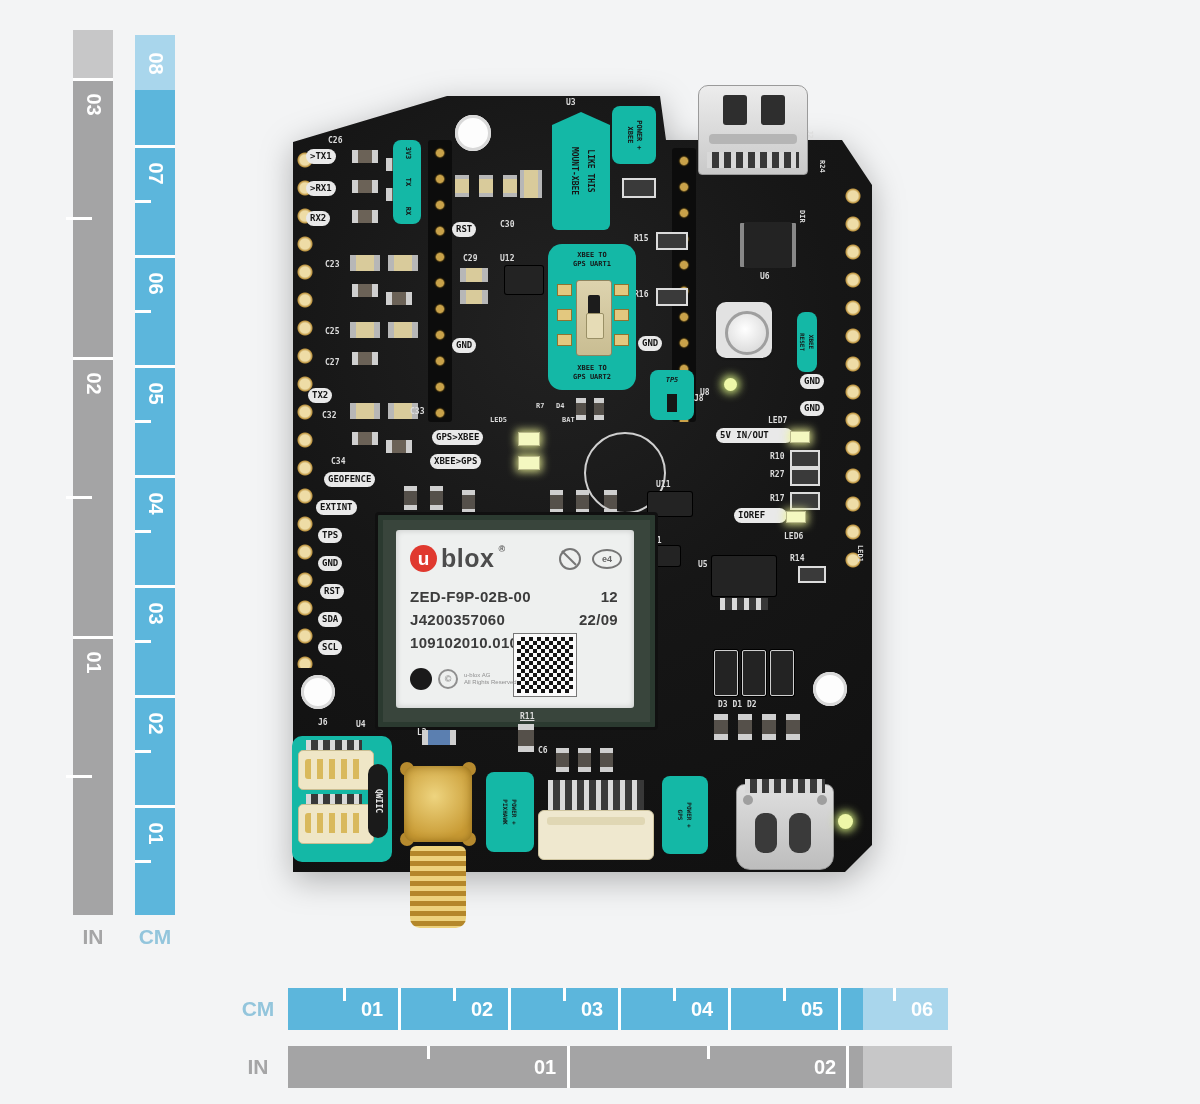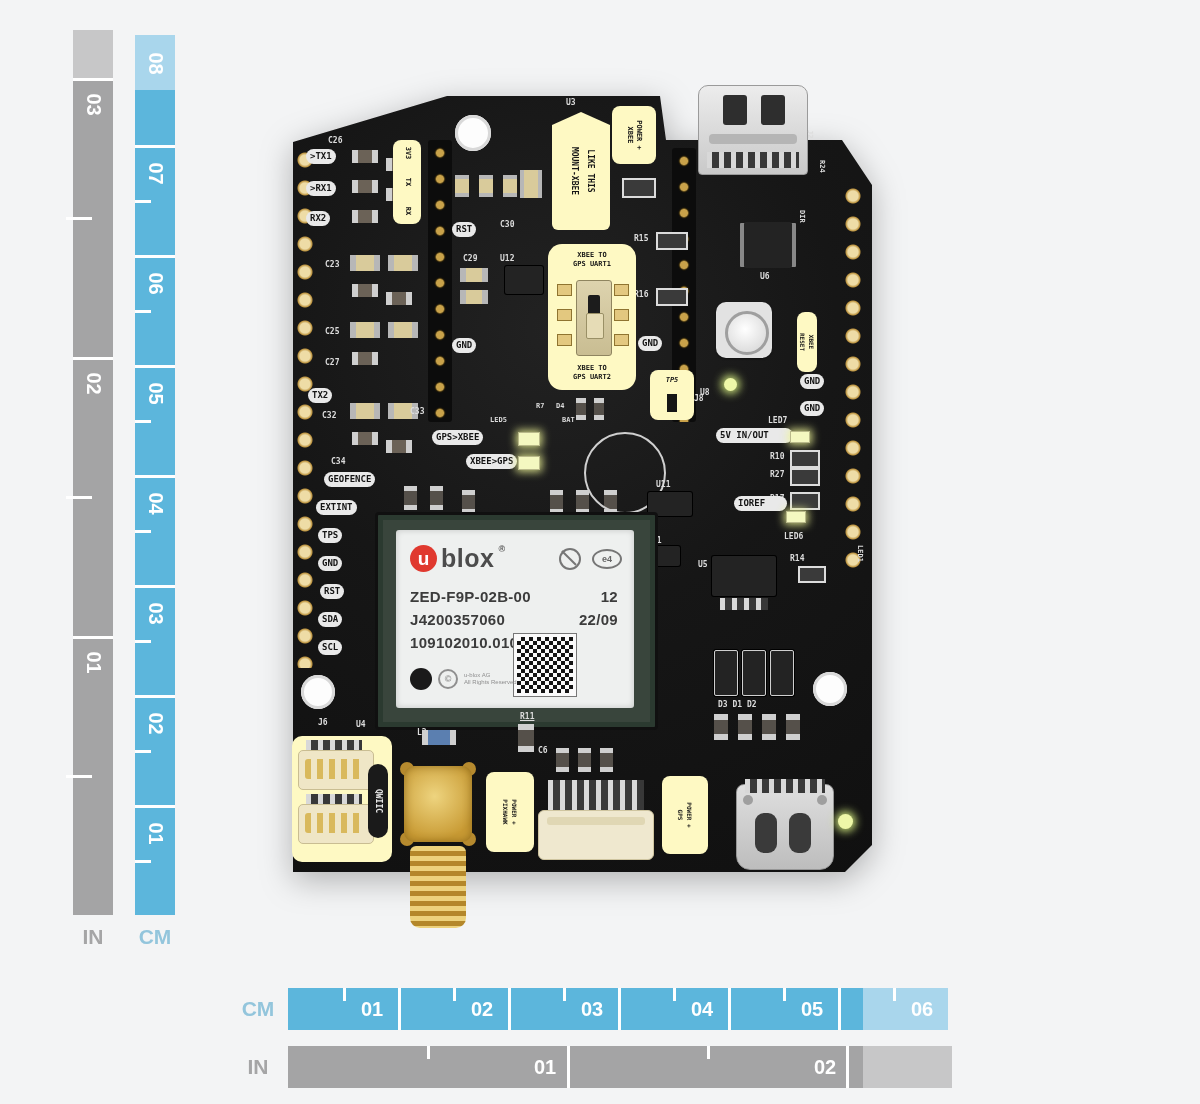--- a/index.html
+++ b/index.html
@@ -32,21 +32,21 @@
           background-size:100% 28px;background-repeat:repeat-y;}
   .sockcol{position:absolute;background:#0c0c0c;border-radius:3px;
            background-image:radial-gradient(circle at 50% 13px,#c9a24a 3.5px,#241c08 5px,rgba(0,0,0,0) 6px);
            background-size:100% 26px;background-repeat:repeat-y;}
   .pill{position:absolute;background:#e9e9e9;color:#141414;border-radius:8px;
         font:bold 9px "DejaVu Sans Mono",monospace;line-height:15px;height:15px;
         padding:0 4px;white-space:nowrap;text-align:center;}
   .ref{position:absolute;color:#dcdcdc;font:bold 8px "DejaVu Sans Mono",monospace;white-space:nowrap;}
   .vref{position:absolute;color:#dcdcdc;font:bold 7px "DejaVu Sans Mono",monospace;
         transform:rotate(90deg);transform-origin:top left;white-space:nowrap;}
-  .patch{position:absolute;background:#fef9c3;border-radius:8px;}
+  .patch{position:absolute;background:#14b8a6;border-radius:8px;}
   .rot{position:absolute;left:50%;top:50%;transform:translate(-50%,-50%) rotate(90deg);
        font:bold 7px "DejaVu Sans Mono",monospace;color:#161616;text-align:center;
        white-space:nowrap;line-height:9px;}
   .ptext{position:absolute;width:100%;text-align:center;font:bold 7px "DejaVu Sans Mono",monospace;
          color:#161616;line-height:9px;}
   .smd{position:absolute;background:linear-gradient(90deg,#cfcfcf 0 22%,#6b6257 22% 78%,#cfcfcf 78%);}
   .smdv{position:absolute;background:linear-gradient(180deg,#cfcfcf 0 22%,#55504a 22% 78%,#cfcfcf 78%);}
   .cap{position:absolute;background:linear-gradient(90deg,#b7b7b7 0 20%,#d9cb9b 20% 80%,#b7b7b7 80%);}
   .res{position:absolute;background:#3a3a3a;border:2px solid #dcdcdc;}
   .goldpad{position:absolute;background:#e3c87f;border:1px solid #8f7430;}
@@ -284,21 +284,21 @@
     <div class="abs" style="left:9px;top:9px;width:38px;height:38px;border-radius:50%;
          background:radial-gradient(circle at 45% 40%,#ffffff,#d2d2d2);border:3px solid #9f9f9f;"></div>
   </div>
   <div class="patch" style="left:797px;top:312px;width:20px;height:60px;">
     <div class="rot" style="font-size:6px;"><span>XBEE</span><br><span>RESET</span></div>
   </div>
 
   <div class="ref" style="left:490px;top:416px;font-size:7px;">LED5</div>
   <div class="pill" style="left:432px;top:430px;">GPS&gt;XBEE</div>
   <div class="led" style="left:518px;top:432px;width:20px;height:12px;"></div>
-  <div class="pill" style="left:430px;top:454px;margin-left:36px;">XBEE&gt;GPS</div>
+  <div class="pill" style="left:430px;top:454px;">XBEE&gt;GPS</div>
   <div class="led" style="left:518px;top:456px;width:20px;height:12px;"></div>
 
   <div class="ref" style="left:536px;top:402px;font-size:7px;">R7</div>
   <div class="ref" style="left:556px;top:402px;font-size:7px;">D4</div>
   <div class="ref" style="left:562px;top:416px;font-size:7px;">BAT</div>
   <div class="smdv" style="left:576px;top:398px;width:10px;height:22px;"></div>
   <div class="smdv" style="left:594px;top:398px;width:10px;height:22px;"></div>
   <div class="abs" style="left:584px;top:432px;width:78px;height:78px;border:2px solid #cfcfcf;border-radius:50%;"></div>
   <div class="ref" style="left:656px;top:480px;">U11</div>
   <div class="chip" style="left:648px;top:492px;width:44px;height:24px;"></div>
@@ -311,21 +311,21 @@
   <div class="pill" style="left:800px;top:401px;">GND</div>
   <div class="ref" style="left:768px;top:416px;">LED7</div>
   <div class="pill" style="left:716px;top:428px;padding-right:24px;">5V IN/OUT</div>
   <div class="led" style="left:790px;top:431px;width:18px;height:10px;"></div>
   <div class="ref" style="left:770px;top:452px;">R10</div>
   <div class="res" style="left:790px;top:450px;width:26px;height:14px;"></div>
   <div class="ref" style="left:770px;top:470px;">R27</div>
   <div class="res" style="left:790px;top:468px;width:26px;height:14px;"></div>
   <div class="ref" style="left:770px;top:494px;">R17</div>
   <div class="res" style="left:790px;top:492px;width:26px;height:14px;"></div>
-  <div class="pill" style="left:734px;top:496px;padding-right:22px;">IOREF</div>
+  <div class="pill" style="left:734px;top:508px;padding-right:22px;">IOREF</div>
   <div class="led" style="left:786px;top:511px;width:18px;height:10px;"></div>
   <div class="ref" style="left:784px;top:532px;">LED6</div>
   <div class="ref" style="left:790px;top:554px;">R14</div>
   <div class="res" style="left:798px;top:566px;width:24px;height:13px;"></div>
   <div class="vref" style="left:864px;top:545px;">LED1</div>
 
   <div id="module">
     <div id="mlabel">
       <div class="abs" style="left:14px;top:14px;display:flex;align-items:center;gap:4px;">
         <span class="ucirc">u</span>

